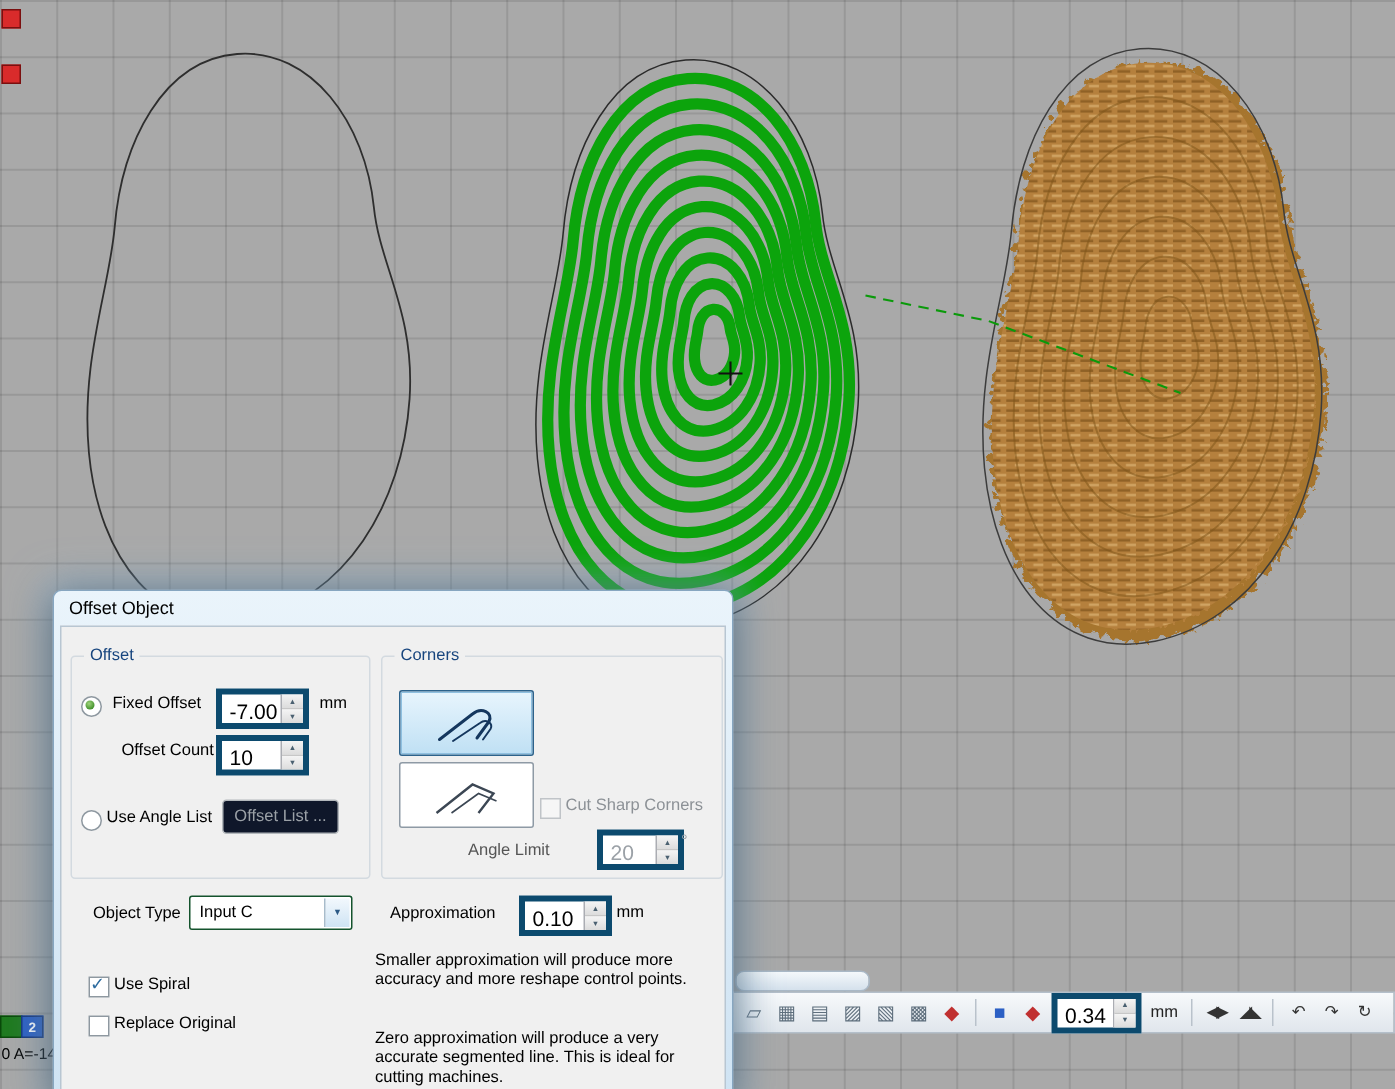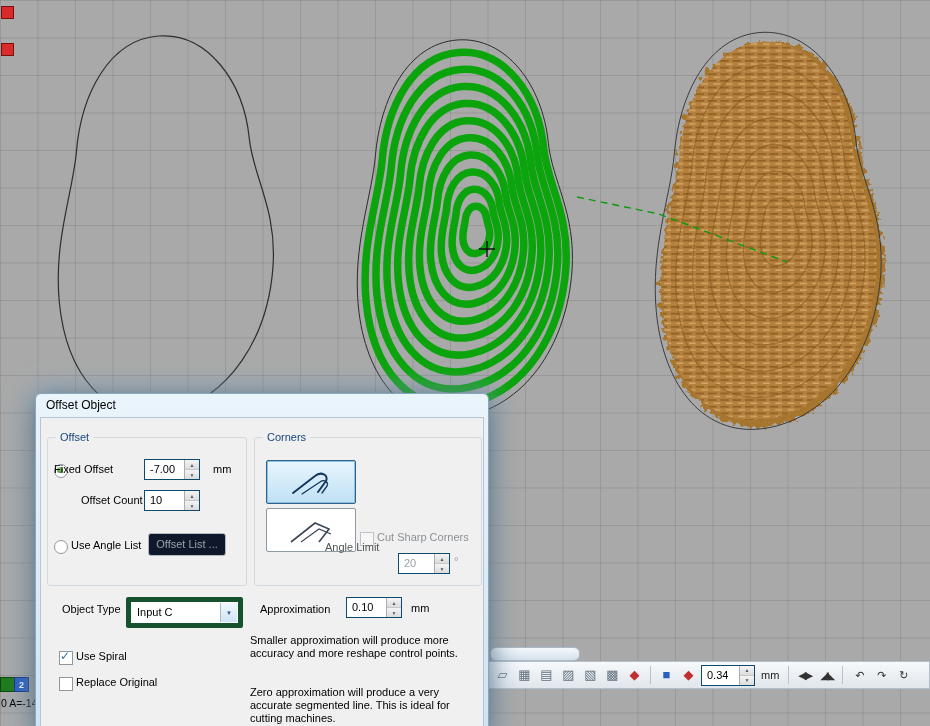--- a/index.html
+++ b/index.html
@@ -40,21 +40,21 @@
     background:linear-gradient(#f7f9fb,#e0e6ec);border:1px solid #b4bfca;
     display:flex;align-items:center;gap:3px;padding:0 4px;}
   .ic{font-size:13px;color:#5f6f7d;width:19px;text-align:center;line-height:20px;cursor:default;}
   .ic.red{color:#c03030;}
   .ic.blue{color:#2b5fc4;}
   .ic.dark{color:#333;font-size:11px;letter-spacing:-2px;}
   .tb-sep{width:1px;height:18px;background:#b9c2cb;margin:0 3px;}
   .tb-label{font-size:11px;color:#222;padding:0 3px;}
 
   
-  .spin{position:absolute;height:19px;background:#fff;border:1px solid #0c4a6e;font-size:11px;color:#000;}
+  .spin{position:absolute;height:19px;background:#fff;border:4px solid #0c4a6e;font-size:14px;color:#000;}
   .spin .spin-val{position:absolute;left:0;top:0;bottom:0;right:15px;padding:3px 0 0 5px;overflow:hidden;}
   .spin.disabled .spin-val{color:#9ba1a7;}
   .spin .spin-btns{position:absolute;right:0;top:0;bottom:0;width:14px;border-left:1px solid #abadb3;
     display:flex;flex-direction:column;}
   .spin .spin-up,.spin .spin-down{flex:1;background:linear-gradient(#f4f4f4,#dcdcdc);
     display:flex;align-items:center;justify-content:center;color:#4a6070;}
   .spin .spin-up{border-bottom:1px solid #c7c7c7;}
   .spin .spin-up::before{content:"▲";font-size:5px;}
   .spin .spin-down::before{content:"▼";font-size:5px;}
   .spin.toolbar-spin{position:relative;width:52px;height:19px;}
@@ -86,21 +86,21 @@
 
   .btn{position:absolute;font-size:11px;text-align:center;border:1px solid #b3b8bc;border-radius:3px;
     background:linear-gradient(#f7f7f7,#e6e6e6);color:#000;}
   .btn.disabled{color:#9ba1a7;background:#0f172a;}
 
   .corner-btn{position:absolute;width:88px;height:42px;background:#fff;border:1px solid #8e9aa5;
     border-radius:2px;display:flex;align-items:center;justify-content:center;}
   .corner-btn.selected{border-color:#2c628b;background:linear-gradient(#e8f5fd,#bfe0f4);
     box-shadow:inset 0 0 0 1px #8fc0e0;}
 
-  .combo{position:absolute;height:21px;background:#fff;border:5px solid #14532d;border-radius:2px;font-size:11px;}
+  .combo{position:absolute;height:21px;background:#fff;border:1px solid #14532d;border-radius:2px;font-size:11px;}
   .combo-text{position:absolute;left:6px;top:4px;right:20px;overflow:hidden;white-space:nowrap;}
   .combo-arrow{position:absolute;right:1px;top:1px;bottom:1px;width:16px;
     background:linear-gradient(#f2f8fd,#cfe4f4);border-left:1px solid #a8bccb;
     display:flex;align-items:center;justify-content:center;}
   .combo-arrow::before{content:"▼";font-size:6px;color:#2c5a86;}
 
   .note{position:absolute;width:228px;font-size:11px;line-height:13px;color:#000;}
   .unit{position:absolute;font-size:11px;color:#000;}
   .unit.gray{color:#9ba1a7;}
 </style>
@@ -207,21 +207,21 @@
 </div>
 
 <div class="dialog">
   <div class="dlg-title">Offset Object</div>
   <div class="dlg-body">
 
     <div class="group" style="left:6px;top:19px;width:198px;height:147px;">
       <span class="group-label">Offset</span>
     </div>
     <span class="radio sel" style="left:13px;top:46px;"></span>
-    <span class="lbl" style="left:13px;top:45px;">Fixed Offset</span>
+    <span class="lbl" style="left:34px;top:45px;">Fixed Offset</span>
     <span class="spin" style="left:103px;top:41px;width:54px;">
       <span class="spin-val">-7.00</span>
       <span class="spin-btns">
         <span class="spin-up"></span>
         <span class="spin-down"></span>
       </span>
     </span>
     <span class="unit" style="left:172px;top:45px;">mm</span>
 
     <span class="lbl" style="left:40px;top:76px;">Offset Count</span>
@@ -247,21 +247,21 @@
       </svg>
     </div>
     <div class="corner-btn" style="left:225px;top:90px;">
       <svg width="72" height="30" viewBox="0 0 48 30">
         <path d="M4 27 L28 8 L42 14 L32 27" fill="none" stroke="#3c4754" stroke-width="1.6" stroke-linejoin="miter"></path>
         <path d="M14 27 L32 14 L44 19" fill="none" stroke="#3c4754" stroke-width="1.1" stroke-linejoin="miter"></path>
       </svg>
     </div>
     <span class="cb disabled" style="left:319px;top:114px;"></span>
     <span class="lbl gray" style="left:336px;top:113px;">Cut Sharp Corners</span>
-    <span class="lbl dim" style="left:271px;top:123px;margin-left:13px;">Angle Limit</span>
+    <span class="lbl dim" style="left:271px;top:143px;">Angle Limit</span>
     <span class="spin disabled" style="left:357px;top:135px;width:50px;">
       <span class="spin-val">20</span>
       <span class="spin-btns">
         <span class="spin-up"></span>
         <span class="spin-down"></span>
       </span>
     </span>
     <span class="unit gray" style="left:413px;top:137px;">°</span>
 
     <span class="lbl" style="left:21px;top:185px;text-align:right;">Object Type</span>

